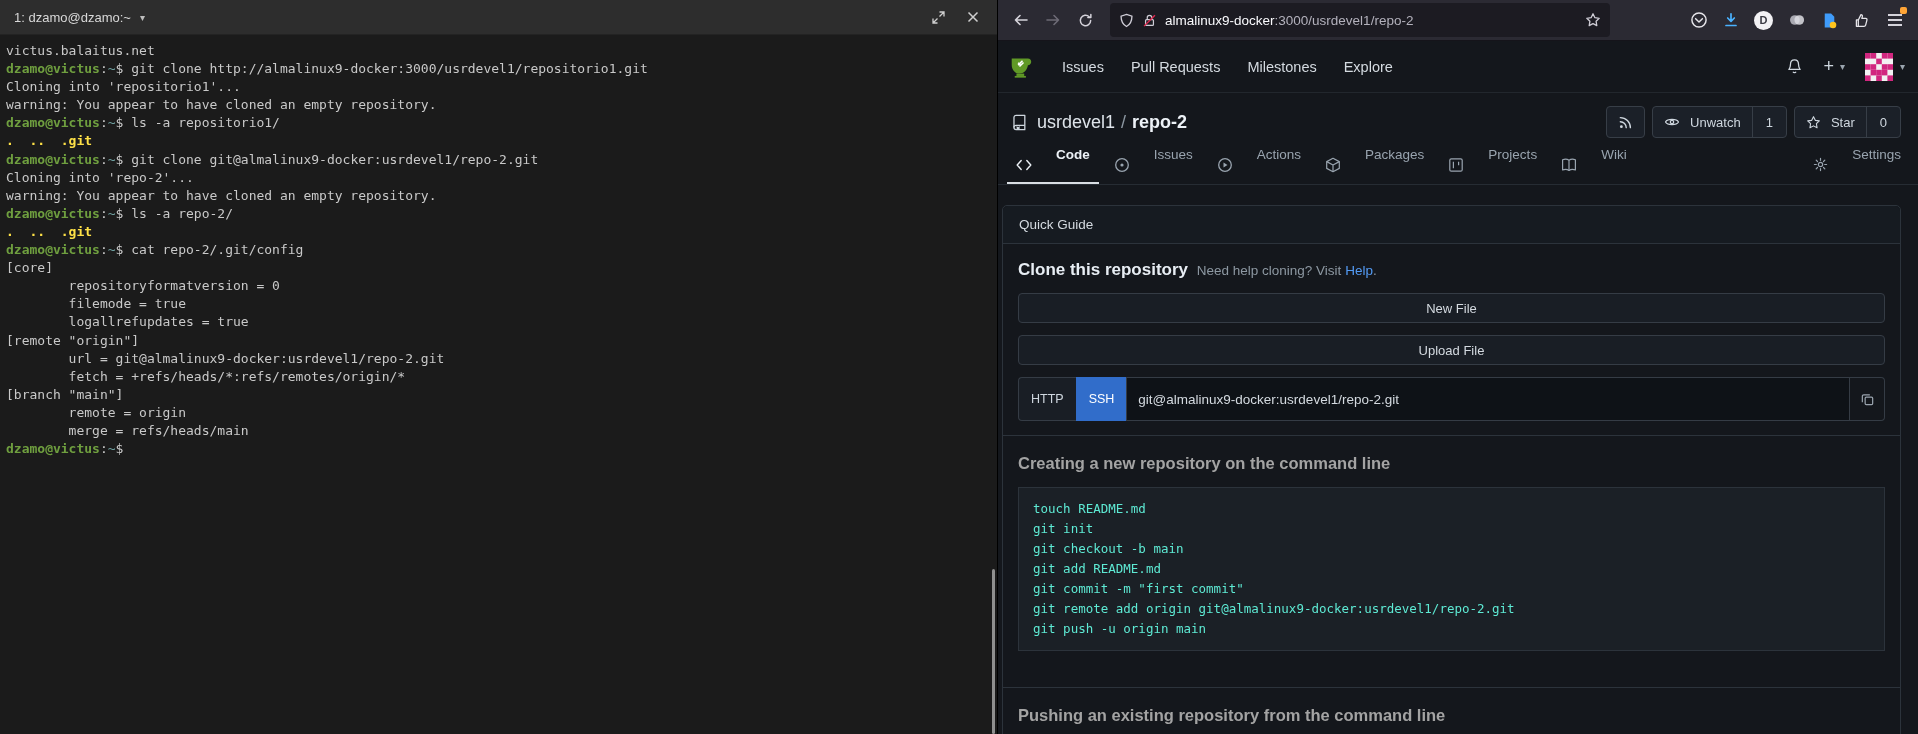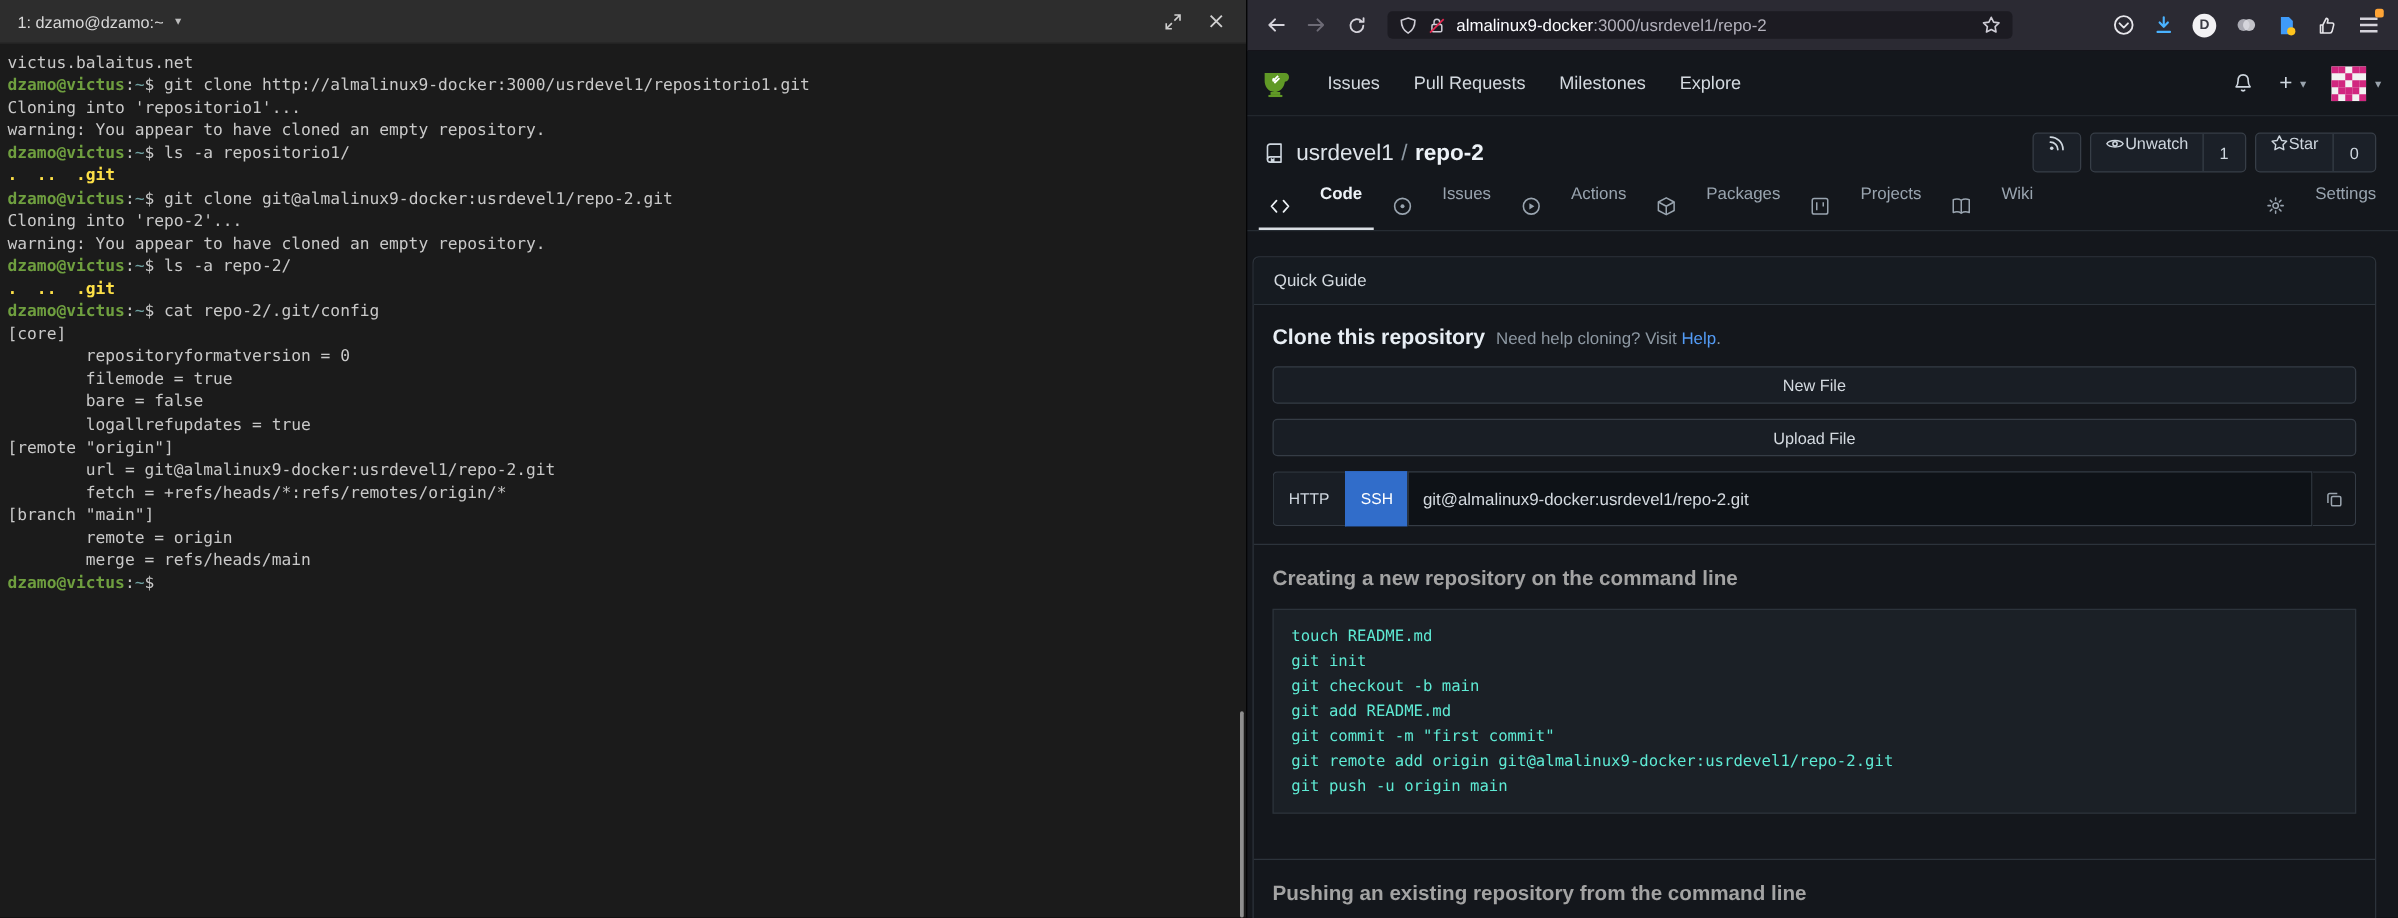--- a/index.html
+++ b/index.html
@@ -19,21 +19,21 @@
   .t-user{color:#6f9f3f;font-weight:bold;}
   .t-path{color:#6fa0a0;}
   .t-dirs{color:#fde047;font-weight:bold;}
   .term-scrollbar{position:absolute;right:2px;top:569px;width:3px;height:165px;background:#8f8f8f;border-radius:2px;}
 
   
   .browser{position:absolute;left:997px;top:0;width:921px;height:734px;background:#14171c;border-left:1px solid #000;}
   .b-toolbar{height:40px;background:#2b2a33;border-bottom:1px solid #15141a;display:flex;align-items:center;padding:0 8px;gap:2px;}
   .nav-btn{width:30px;height:28px;display:flex;align-items:center;justify-content:center;color:#d5d3db;border-radius:4px;}
   .nav-btn.disabled{color:#6d6b76;}
-  .urlbar{width:482px;height:22px;background:#1c1b22;border-radius:4px;display:flex;align-items:center;
+  .urlbar{width:482px;height:34px;background:#1c1b22;border-radius:4px;display:flex;align-items:center;
           padding:0 9px;gap:8px;margin-left:8px;color:#cfcdd6;}
   .url-text{font-size:13.5px;flex:1;white-space:nowrap;overflow:hidden;}
   .url-host{color:#fbfbfe;}
   .url-rest{color:#b3b1bc;}
   .ext-icons{margin-left:auto;display:flex;gap:15px;align-items:center;padding-right:6px;}
   .ext-icons>div{display:flex;align-items:center;justify-content:center;}
   .d-circle{width:19px;height:19px;border-radius:50%;background:#f2f1f4;color:#3b3b44;
             font-size:11px;font-weight:bold;display:flex;align-items:center;justify-content:center;}
   .menu-wrap{position:relative;width:20px;height:20px;display:flex;align-items:center;justify-content:center;}
   .menu-bars{width:14px;height:2px;background:#d5d3db;box-shadow:0 5px 0 #d5d3db,0 -5px 0 #d5d3db;}
@@ -50,21 +50,21 @@
   .g-avatar-wrap{display:flex;align-items:center;gap:7px;}
 
   .g-repo-header{display:flex;align-items:center;padding:13px 18px 9px 13px;}
   .g-title{font-size:18px;color:#dee4ea;margin-left:9px;display:flex;gap:6px;align-items:baseline;}
   .g-title .owner{color:#dee4ea;}
   .g-title .sep{color:#8d98a2;}
   .g-title .name{font-weight:bold;color:#edf2f7;}
   .g-actions{margin-left:auto;display:flex;gap:7px;}
   .g-btn{height:30px;display:flex;align-items:stretch;border:1px solid #373e47;border-radius:4px;
          background:#1b2028;font-size:13px;color:#cfd7df;overflow:hidden;}
-  .g-btn .seg{padding:0 11px;display:flex;gap:0;align-items:flex-start;}
+  .g-btn .seg{padding:0 11px;display:flex;gap:10px;align-items:center;}
   .g-btn .count{border-left:1px solid #373e47;padding:0 13px;display:flex;align-items:center;}
 
   .g-tabs{display:flex;align-items:stretch;padding:0 9px;border-bottom:1px solid #262c33;height:37px;
           gap:6px;font-size:13.5px;color:#99a4af;}
   .g-tab{display:flex;gap:24px;padding:0 9px;border-bottom:2px solid transparent;cursor:pointer;}
   .g-tab.active{color:#edf2f7;border-bottom-color:#d9dee3;font-weight:bold;}
   .g-tabs-spacer{flex:1;}
   .tab-icon{display:flex;align-items:center;}
 
   .g-content{padding:20px 18px 0 4px;}
@@ -121,21 +121,20 @@
       <div class="tline"><span class="t-dirs">.  ..  .git</span></div>
       <div class="tline"><span class="t-user">dzamo@victus</span><span>:</span><span class="t-path">~</span><span>$ </span><span>git clone git@almalinux9-docker:usrdevel1/repo-2.git</span></div>
       <div class="tline"><span>Cloning into 'repo-2'...</span></div>
       <div class="tline"><span>warning: You appear to have cloned an empty repository.</span></div>
       <div class="tline"><span class="t-user">dzamo@victus</span><span>:</span><span class="t-path">~</span><span>$ </span><span>ls -a repo-2/</span></div>
       <div class="tline"><span class="t-dirs">.  ..  .git</span></div>
       <div class="tline"><span class="t-user">dzamo@victus</span><span>:</span><span class="t-path">~</span><span>$ </span><span>cat repo-2/.git/config</span></div>
       <div class="tline"><span>[core]</span></div>
       <div class="tline"><span>        repositoryformatversion = 0</span></div>
       <div class="tline"><span>        filemode = true</span></div>
-      <div class="tline"><span>        bare = false</span></div>
       <div class="tline"><span>        logallrefupdates = true</span></div>
       <div class="tline"><span>[remote "origin"]</span></div>
       <div class="tline"><span>        url = git@almalinux9-docker:usrdevel1/repo-2.git</span></div>
       <div class="tline"><span>        fetch = +refs/heads/*:refs/remotes/origin/*</span></div>
       <div class="tline"><span>[branch "main"]</span></div>
       <div class="tline"><span>        remote = origin</span></div>
       <div class="tline"><span>        merge = refs/heads/main</span></div>
       <div class="tline"><span class="t-user">dzamo@victus</span><span>:</span><span class="t-path">~</span><span>$ </span><span></span></div>
     </div>
   <div class="term-scrollbar"></div>

